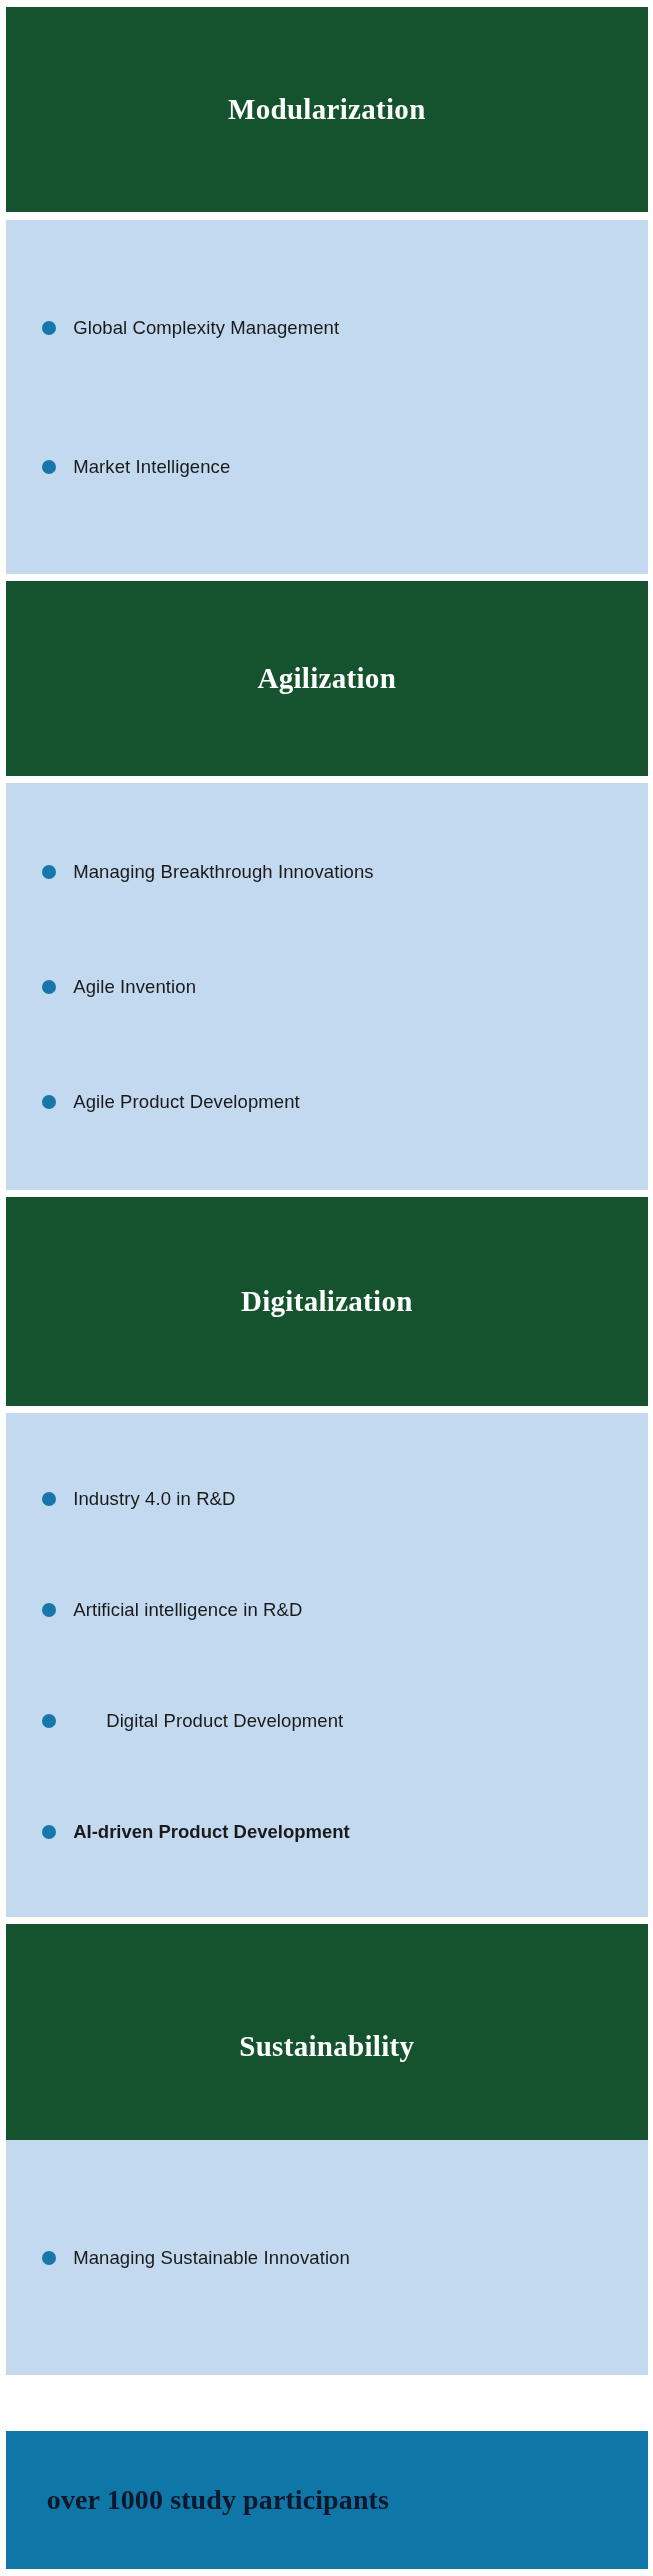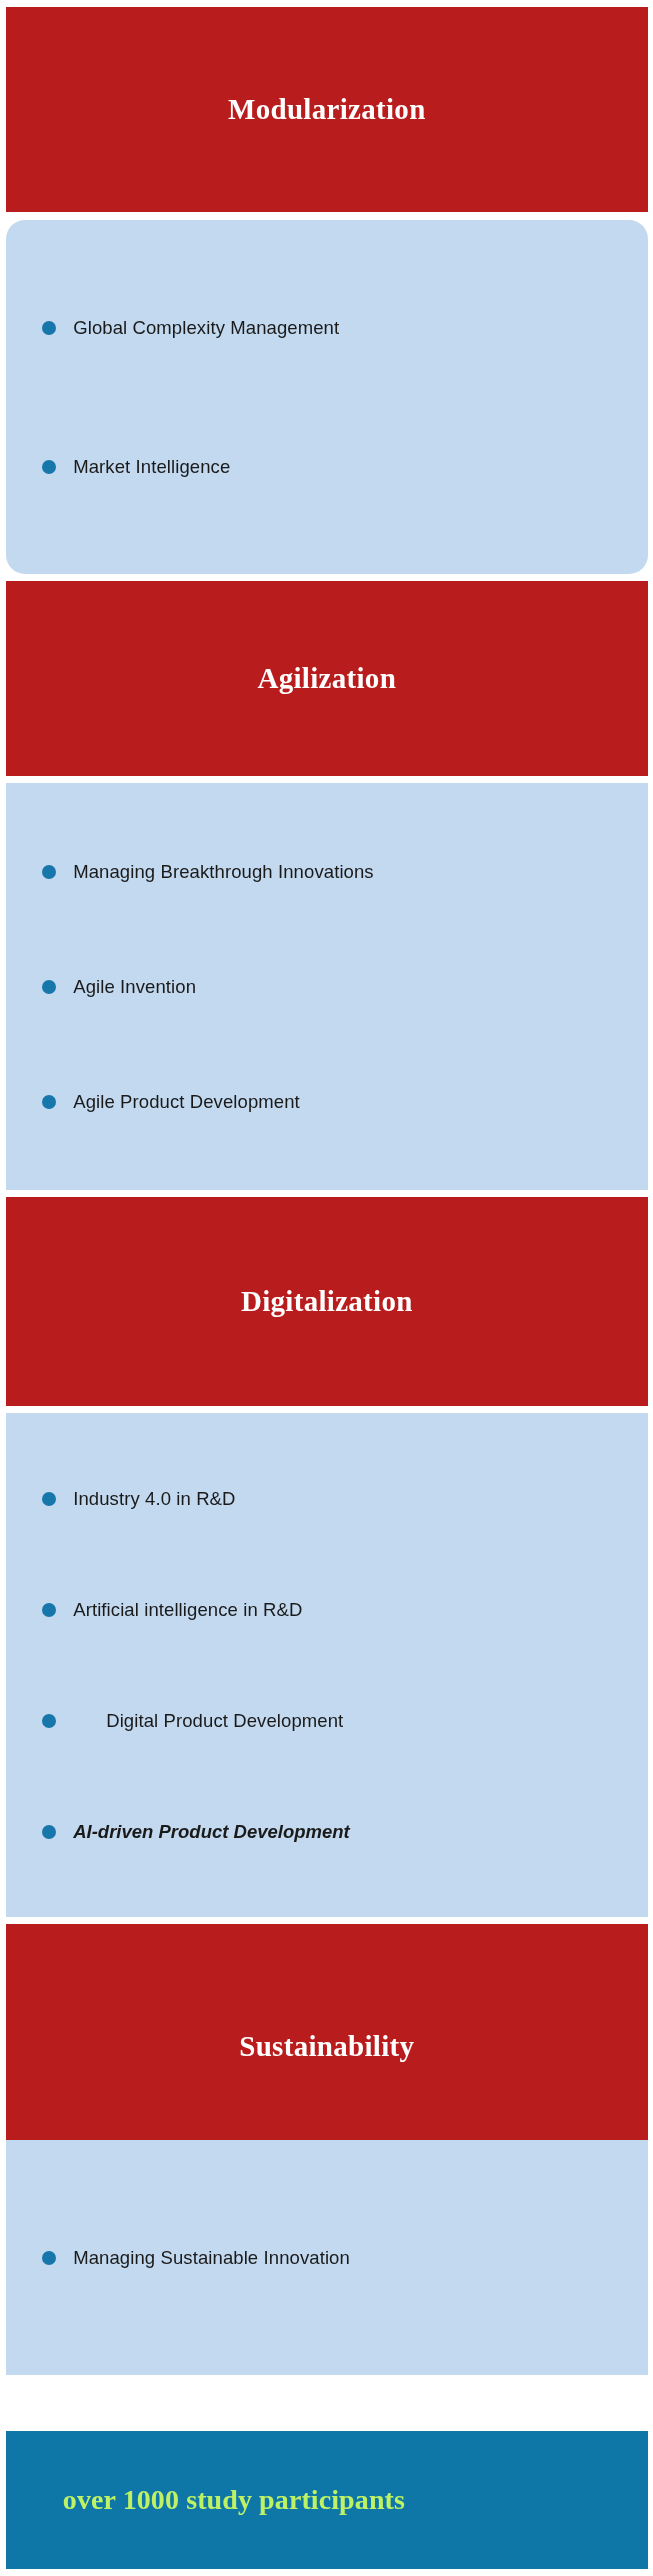--- a/index.html
+++ b/index.html
@@ -25,21 +25,21 @@
   
   .band {
     position: absolute;
     left: 5.8px;
     width: 642px;
     box-sizing: border-box;
   }
 
   
   .header-band {
-    background: #b91c1c;
+    background: #14532d;
     display: flex;
     align-items: center;
     justify-content: center;
   }
   .header-band .header-title {
     font-family: "Liberation Serif", "DejaVu Serif", serif;
     font-weight: bold;
     color: #ffffff;
     font-size: 29px;
     letter-spacing: 0.3px;
@@ -95,31 +95,30 @@
   
   .footer-band {
     background: #0f76a8;
     display: flex;
     align-items: center;
     justify-content: flex-start;
   }
   .footer-band .footer-text {
     font-family: "Liberation Serif", "DejaVu Serif", serif;
     font-weight: bold;
-    color: #bef264;
+    color: #0f172a;
     font-size: 28px;
     letter-spacing: 0.1px;
     padding-left: 41px;
     white-space: nowrap;
-    margin-left: 16px;
   }
 
   
   #band-modularization-header { top: 7.3px;   height: 205px; }
-  #band-modularization-list   { top: 219px;  height: 170px; border-radius: 19px; }
+  #band-modularization-list   { top: 219px;  height: 170px; }
   #band-agilization-header    { top: 252px;  height: 91px; }
   #band-agilization-list      { top: 349px;  height: 178px; }
   #band-digitalization-header { top: 532px;  height: 87px; }
   #band-digitalization-list   { top: 625px;  height: 200px; }
   #band-sustainability-header { top: 831px; height: 83px; }
   #band-sustainability-list   { top: 920px; height: 94px; }
   #band-footer                { top: 1020px; height: 87px; }
 </style>
 </head>
 <body>
@@ -175,21 +174,21 @@
         <span class="topic-label">Industry 4.0 in R&amp;D</span>
       </li>
       <li class="topic-item" style="height: 111px;">
         <span class="bullet-dot"></span>
         <span class="topic-label">Artificial intelligence in R&amp;D</span>
       </li>
       <li class="topic-item" style="height: 111px; gap: 33px;">
         <span class="bullet-dot"></span>
         <span class="topic-label">Digital Product Development</span>
       </li>
-      <li class="topic-item is-bold" style="height: 111px; font-style: italic;">
+      <li class="topic-item is-bold" style="height: 111px;">
         <span class="bullet-dot"></span>
         <span class="topic-label">AI-driven Product Development</span>
       </li>
     </ul>
   </div>
 
   <div class="band header-band" id="band-sustainability-header" style="top: 1924px; height: 246px;">
     <div class="header-title">Sustainability</div>
   </div>
 

